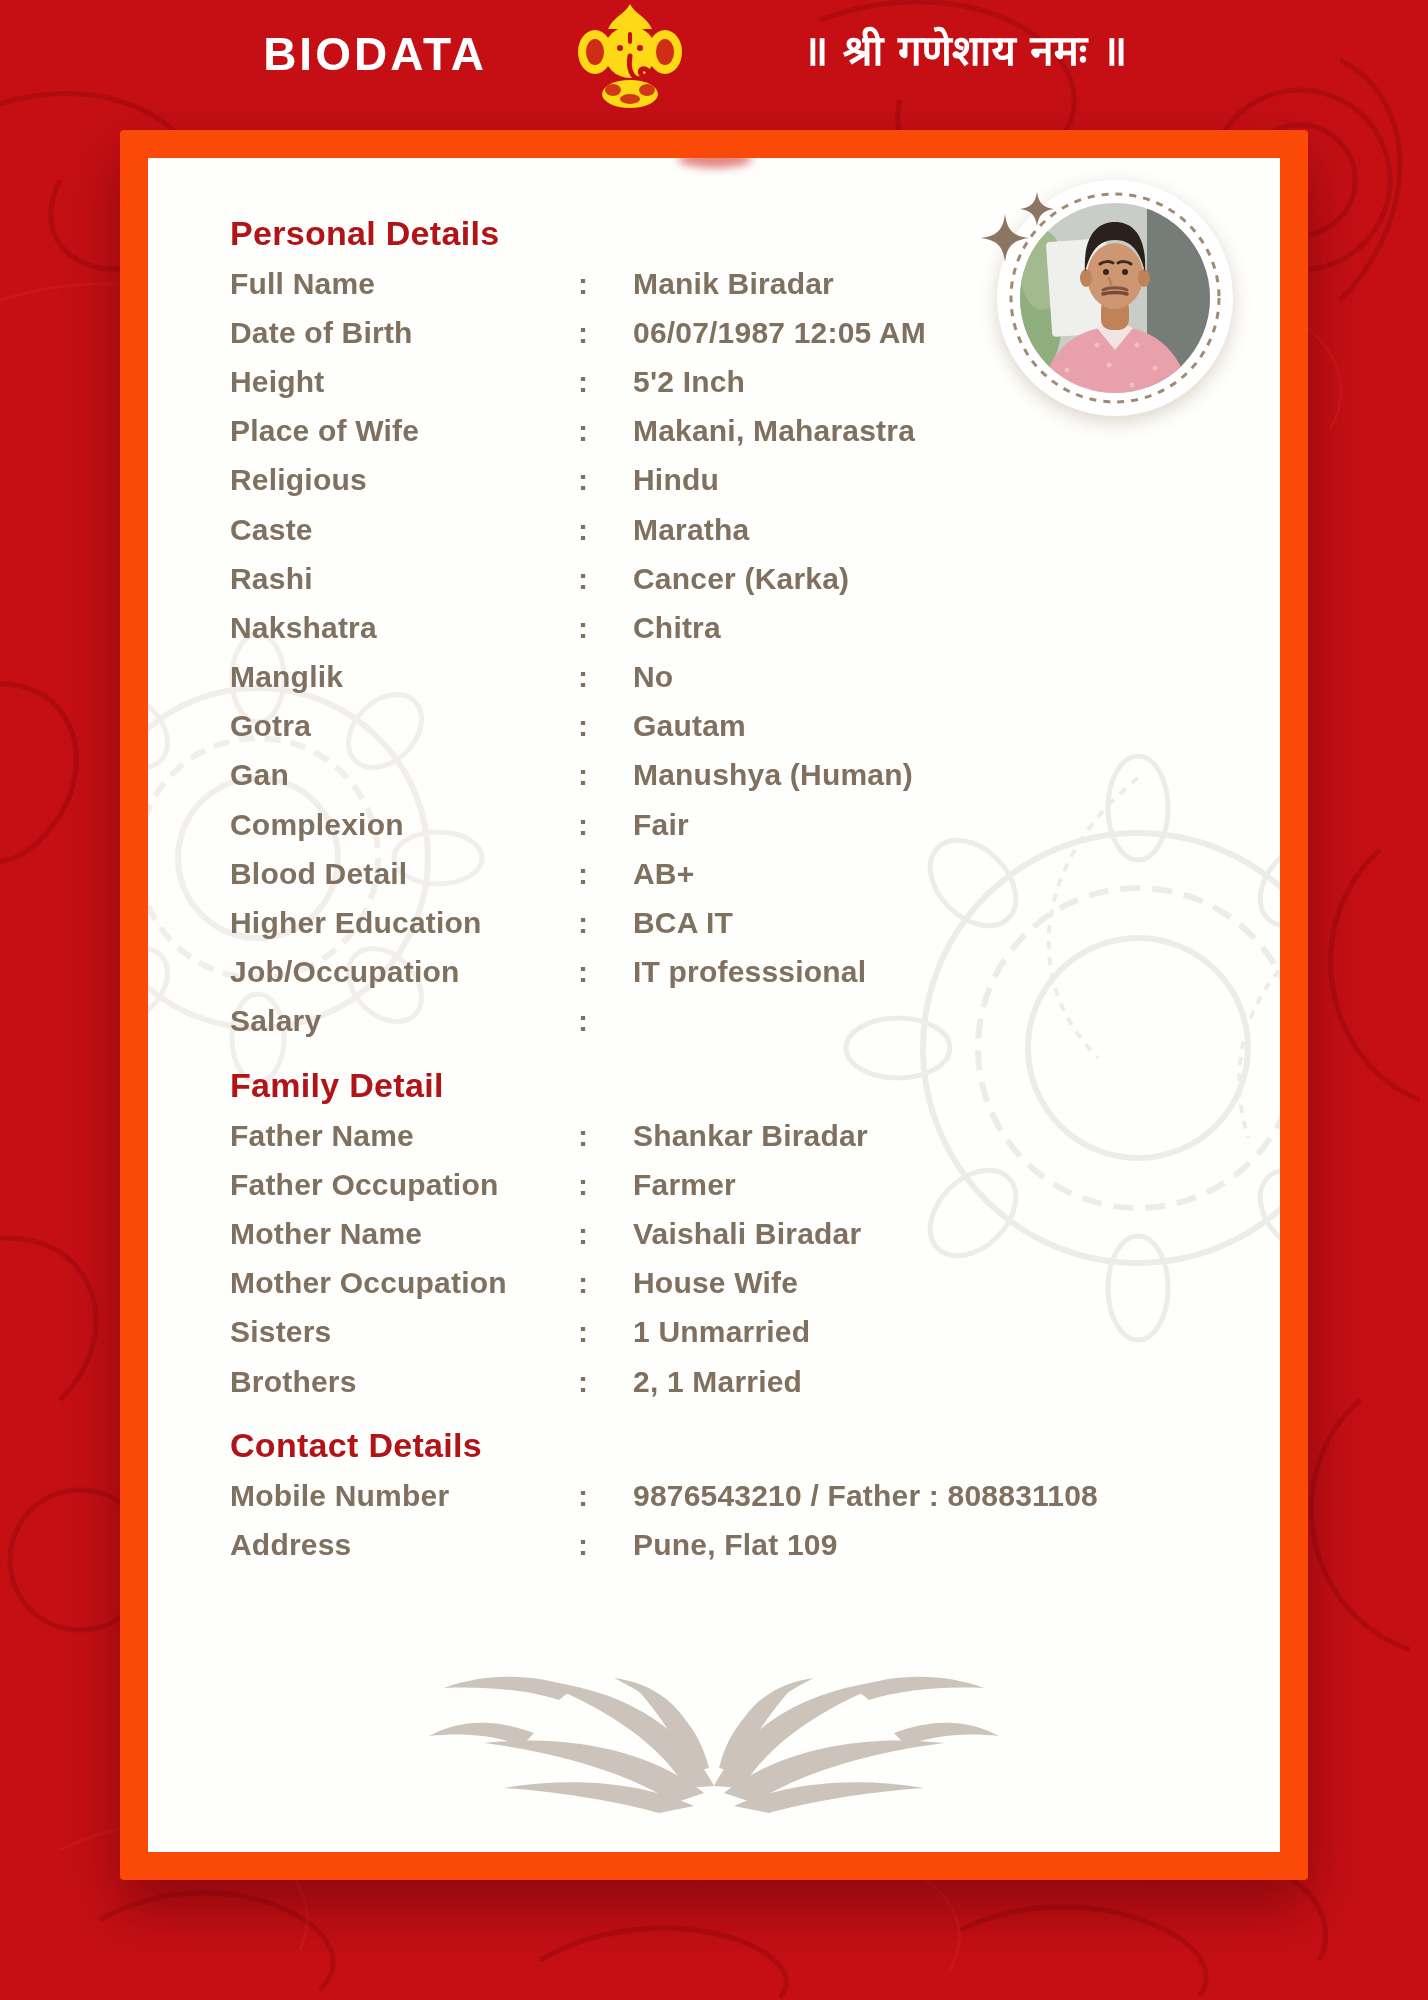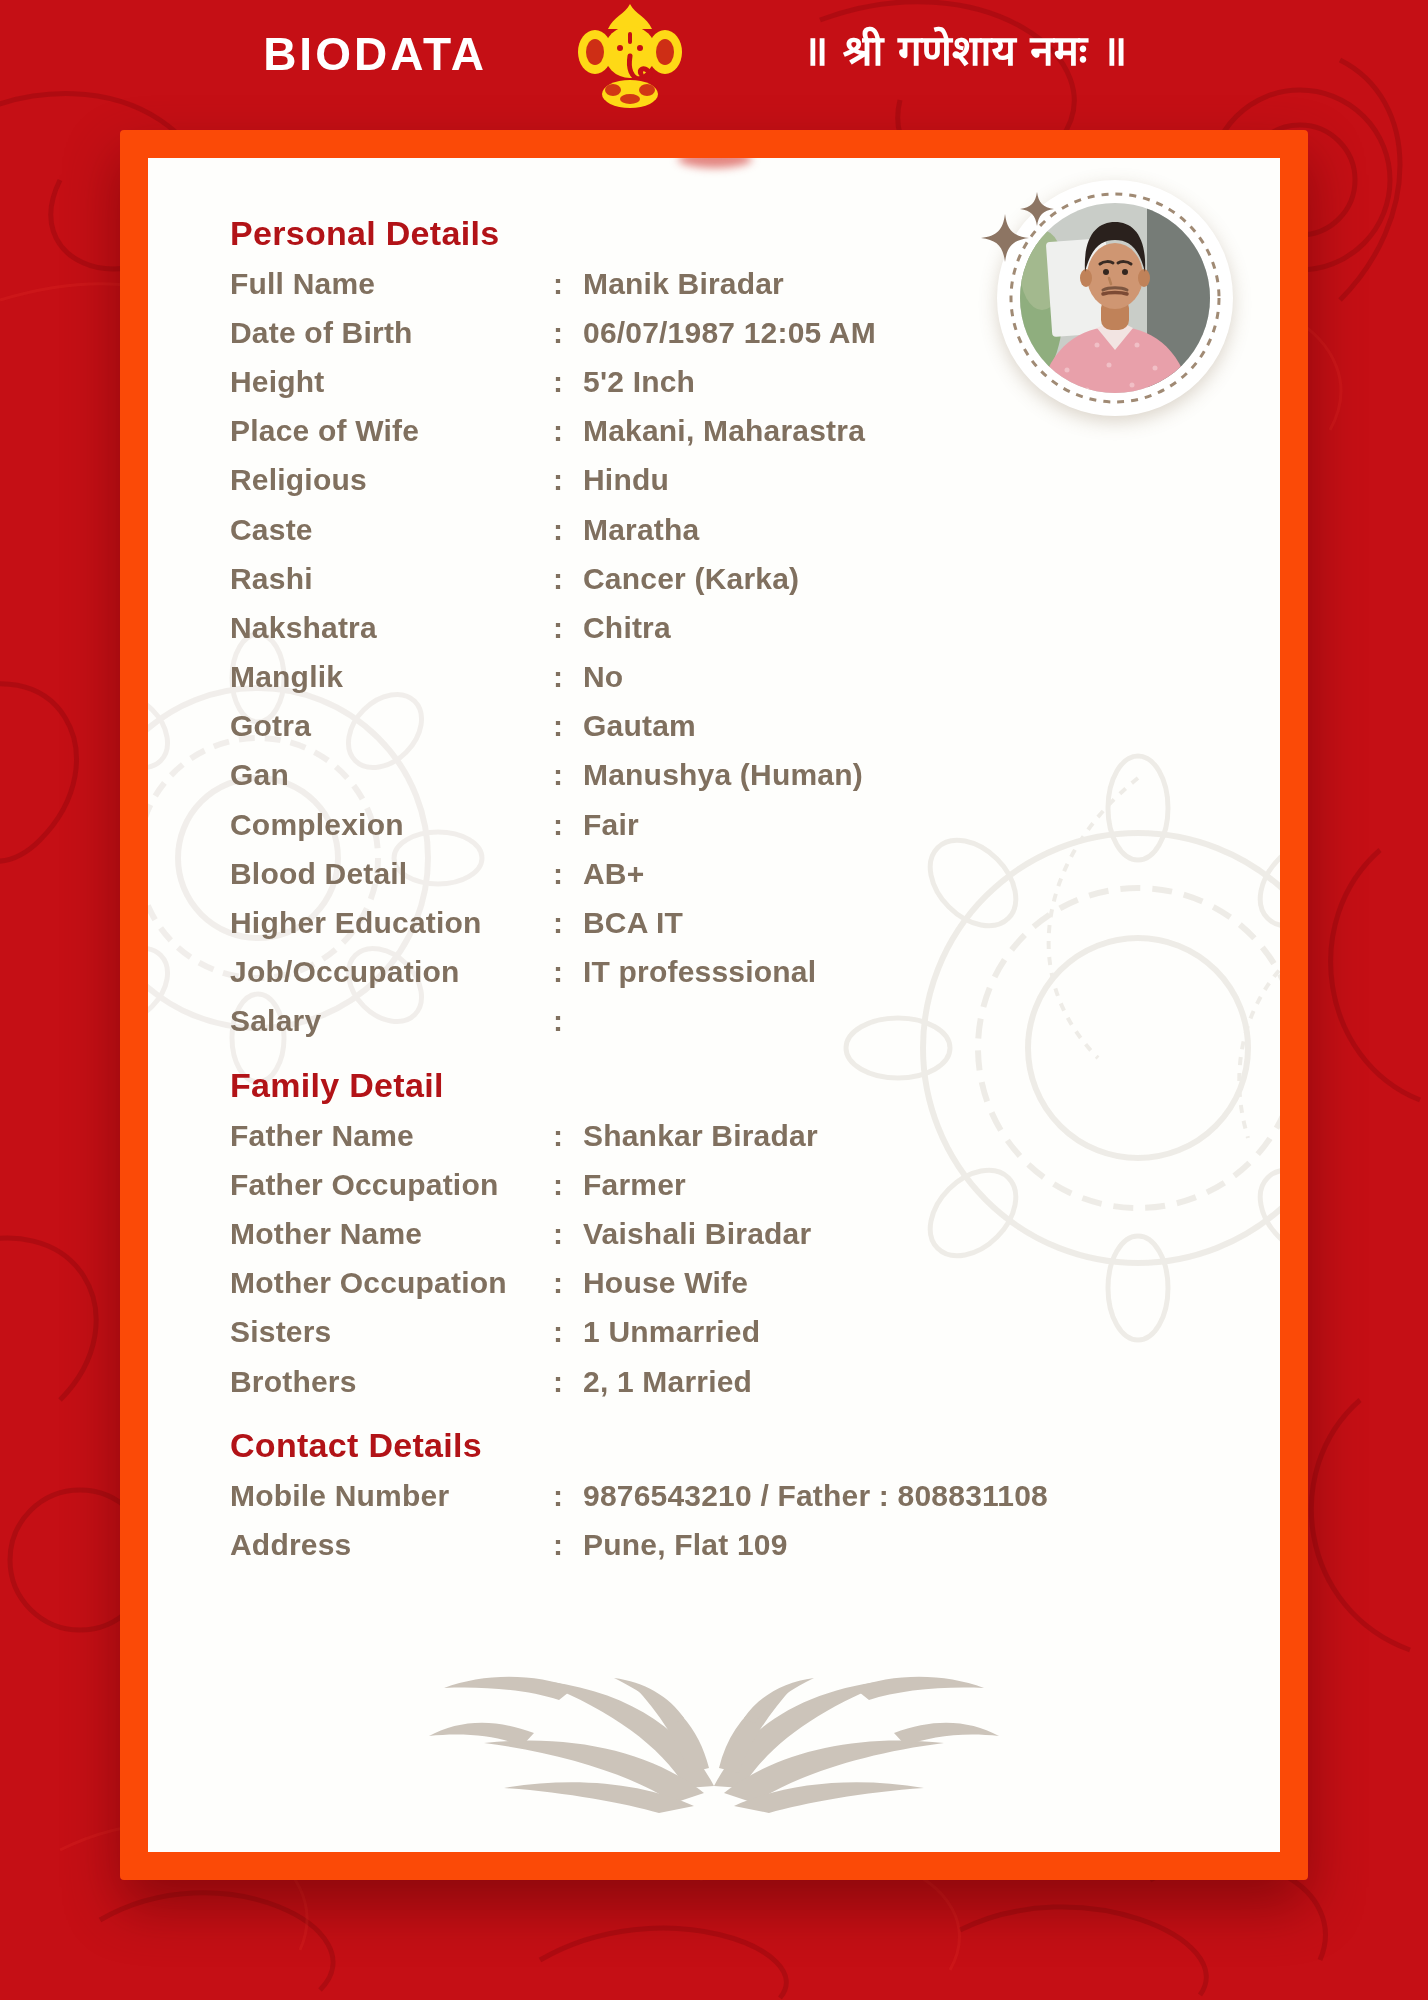--- a/index.html
+++ b/index.html
@@ -40,20 +40,21 @@
   .sections{position:absolute;left:82px;top:0;right:30px;z-index:2;}
   .section-heading{
     font-size:34px;font-weight:700;color:#b21317;
     height:40px;line-height:40px;margin:19px 0 6px 0;letter-spacing:.3px;
   }
   .section:first-child .section-heading{margin-top:55px;}
   .row{
     display:grid;grid-template-columns:323px 30px 1fr;align-items:center;
     height:49.2px;font-size:30px;font-weight:700;color:#80705f;letter-spacing:.2px;
     white-space:nowrap;
+    gap:25px;
   }
   .row .colon{color:#80705f;}
   
   .photo-wrap{position:absolute;left:849px;top:22px;width:236px;height:236px;z-index:2;}
   .photo-disc{
     position:absolute;inset:0;border-radius:50%;background:#ffffff;
     box-shadow:0 6px 18px rgba(120,90,60,.25);
   }
   .sparkles{position:absolute;left:-22px;top:6px;width:110px;height:100px;z-index:3;}
   

